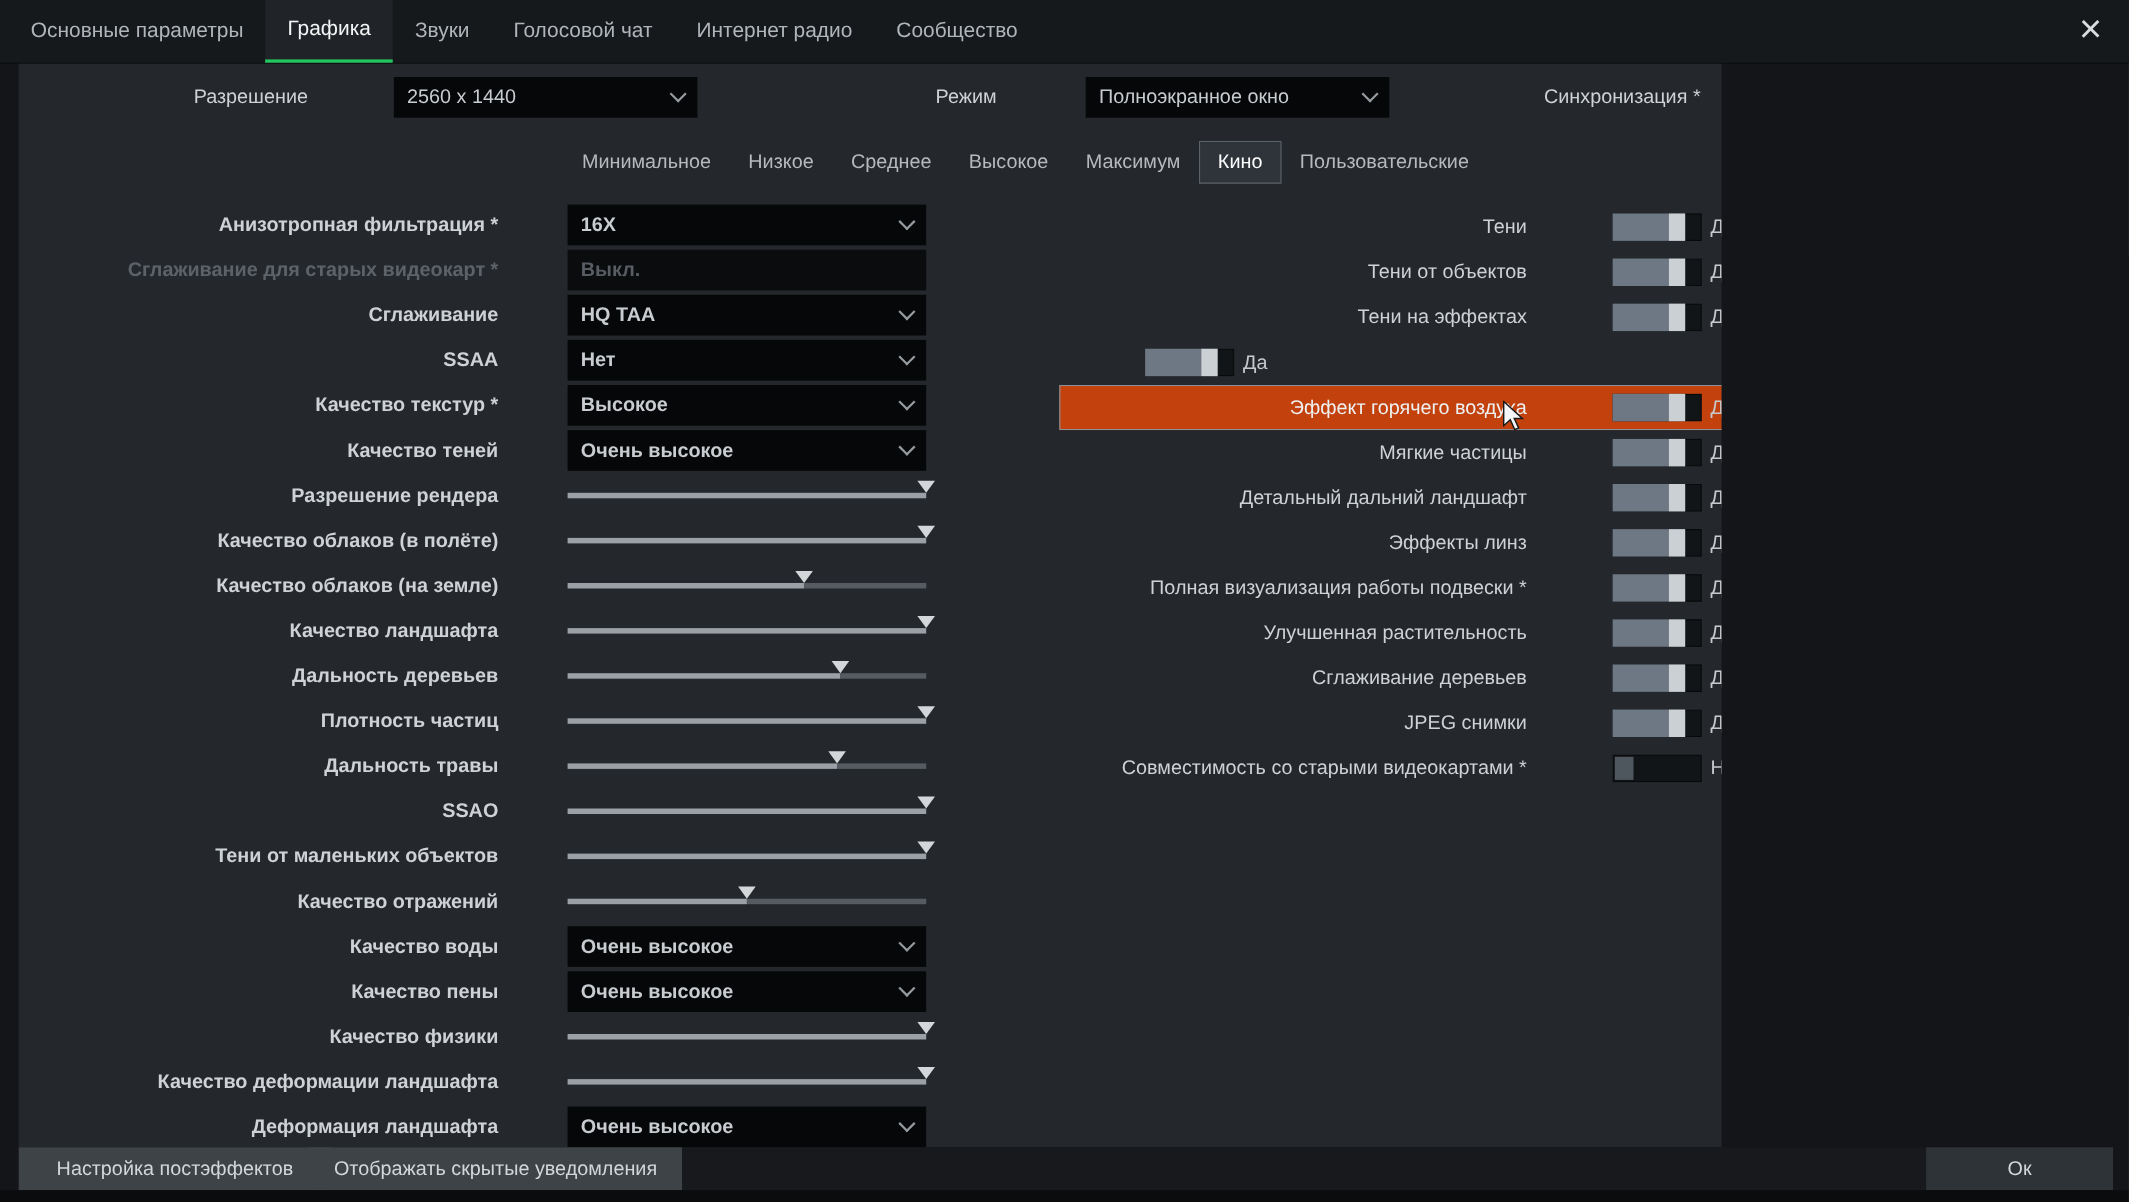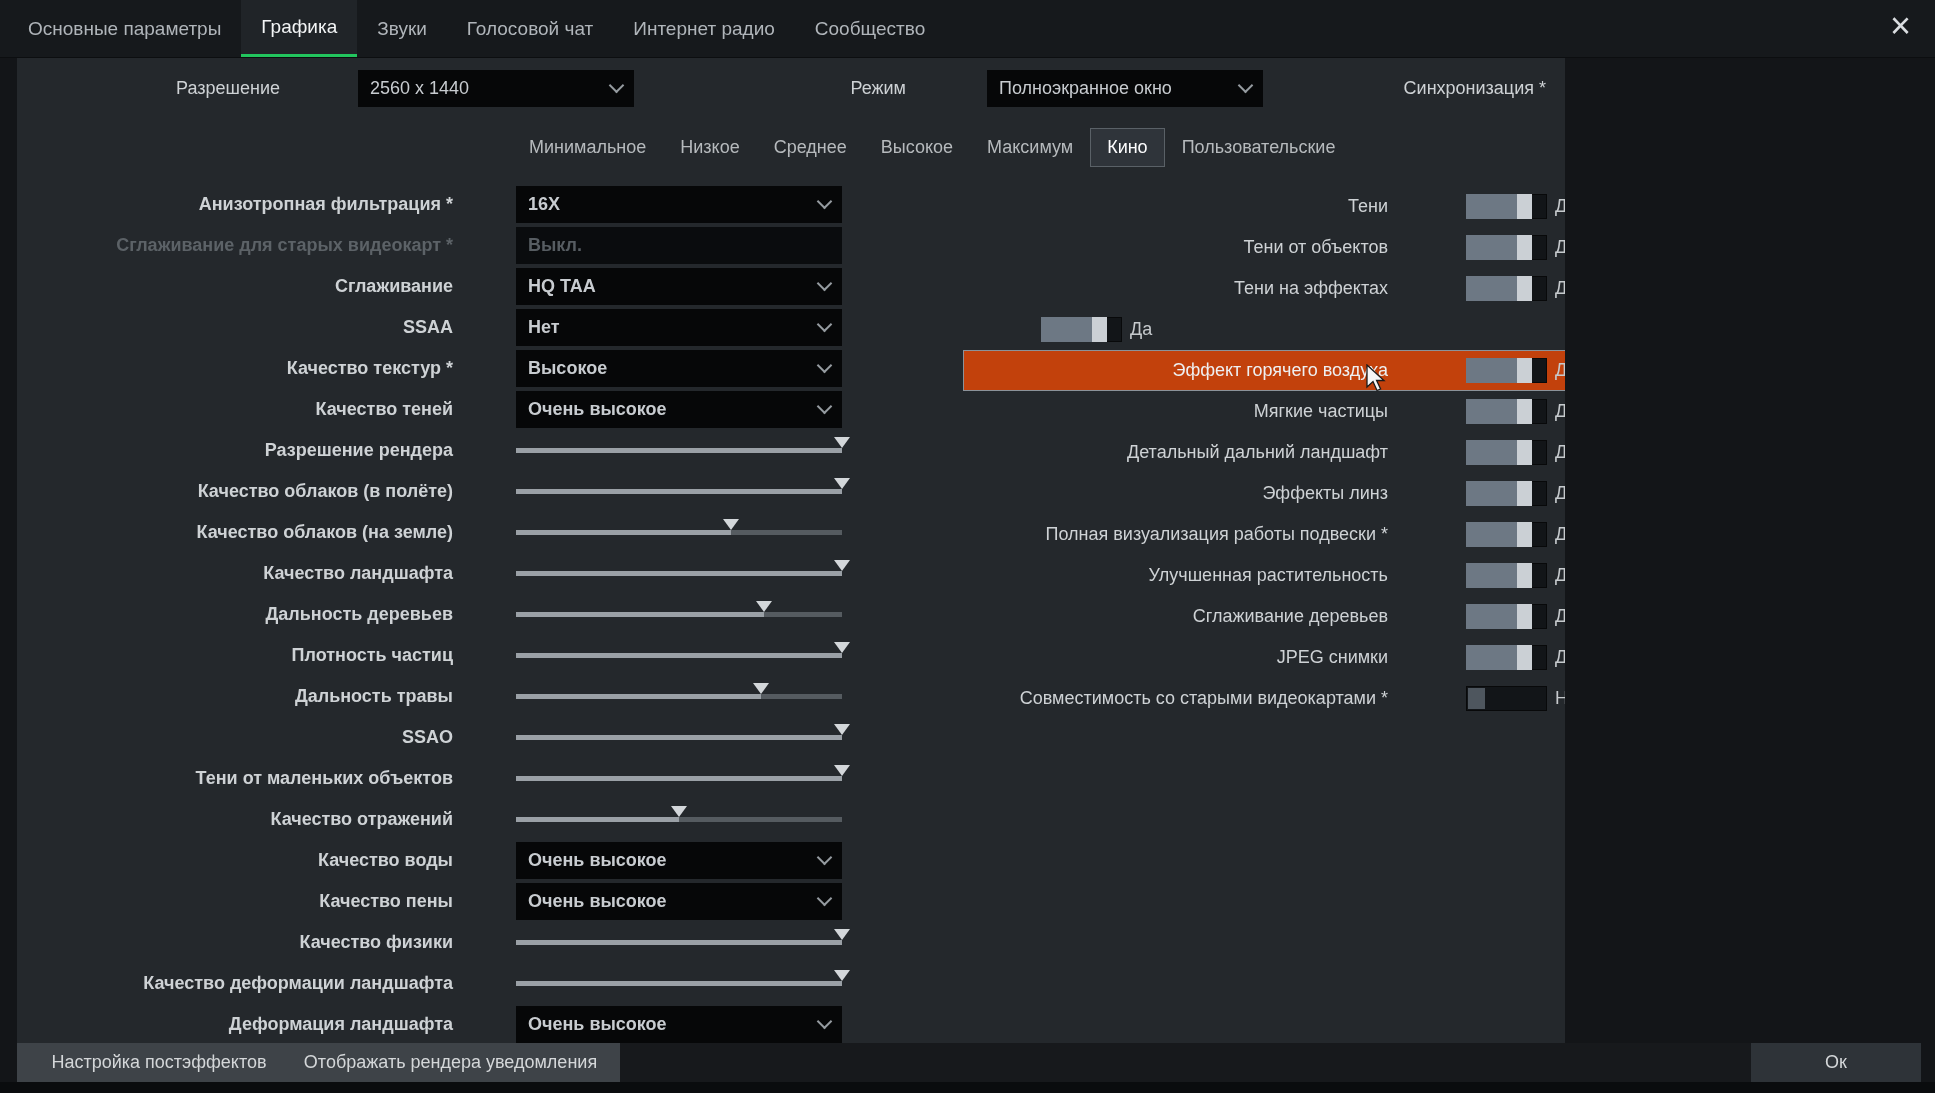--- a/index.html
+++ b/index.html
@@ -374,21 +374,21 @@
           <div class="tg-fill"></div>
           <div class="tg-knob"></div>
         </div>
         <div class="tg-value">Нет</div>
       </div>
     </div>
 </div>
 
 <div class="bottom-bar">
   <div class="bb-btn b1">Настройка постэффектов</div>
-  <div class="bb-btn b2">Отображать рендера уведомления</div>
+  <div class="bb-btn b2">Отображать скрытые уведомления</div>
   <div class="bb-btn ok">Ок</div>
 </div>
 
 <div class="status-strip"></div>
 
 <svg class="cursor" viewBox="0 0 28 30">
   <path d="M3 1 L3 23 L9 17.5 L13 26.5 L16.6 25 L12.6 16.5 L20 16.5 Z" fill="#f5f6f7" stroke="#1a1a1a" stroke-width="1.3"></path>
 </svg>
 
 </body></html>

